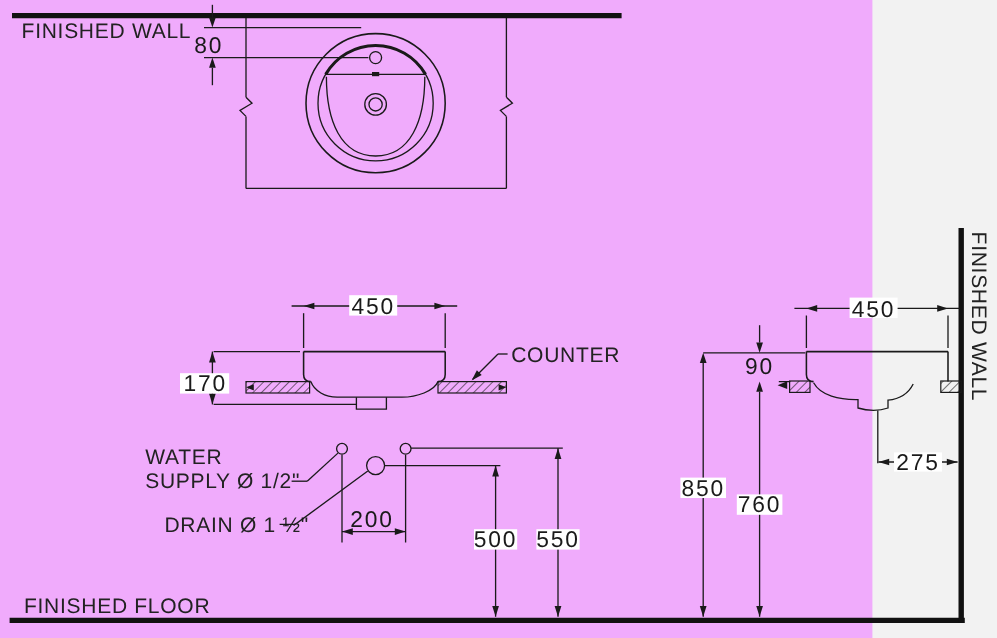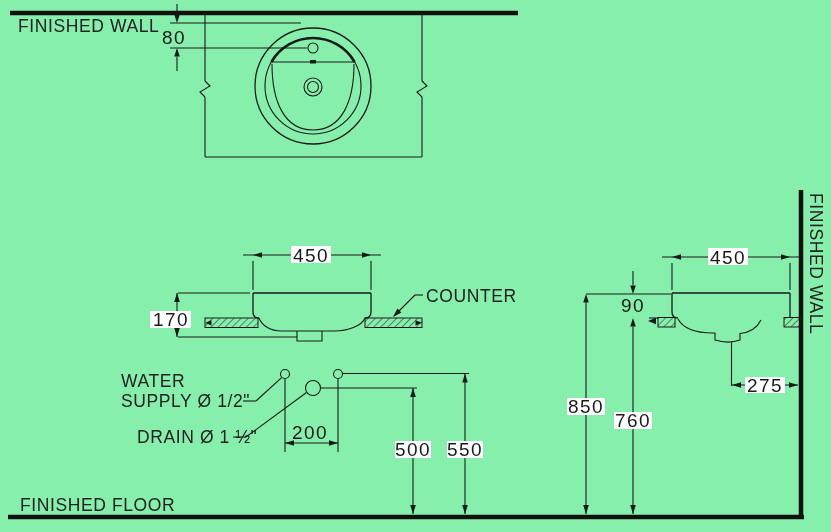--- a/index.html
+++ b/index.html
@@ -1,16 +1,16 @@
 <!DOCTYPE html>
 <html><head>
 <meta charset="utf-8">
 <style>
   html,body{margin:0;padding:0;background:#f2f2f2;}
-  .page{width:831px;height:532px;background:#86efac;position:relative;font-family:"Liberation Sans",sans-serif;}
+  .page{width:727px;height:532px;background:#f0abfc;position:relative;font-family:"Liberation Sans",sans-serif;}
   svg{display:block;}
   .thin{stroke:#1a1a1a;stroke-width:1.1;fill:none;}
   .med{stroke:#1a1a1a;stroke-width:1.3;fill:none;}
   .thick{stroke:#111111;stroke-width:4.5;fill:none;}
   .heavy{stroke:#1a1a1a;stroke-width:2.6;fill:none;}
   .arr{fill:#1a1a1a;stroke:none;}
   .dimtxt{font-size:19px;letter-spacing:1.5px;fill:#1a1a1a;}
   .labtxt{font-size:17.5px;letter-spacing:0.6px;fill:#222222;}
   .bg{fill:#ffffff;stroke:none;}
 </style>

